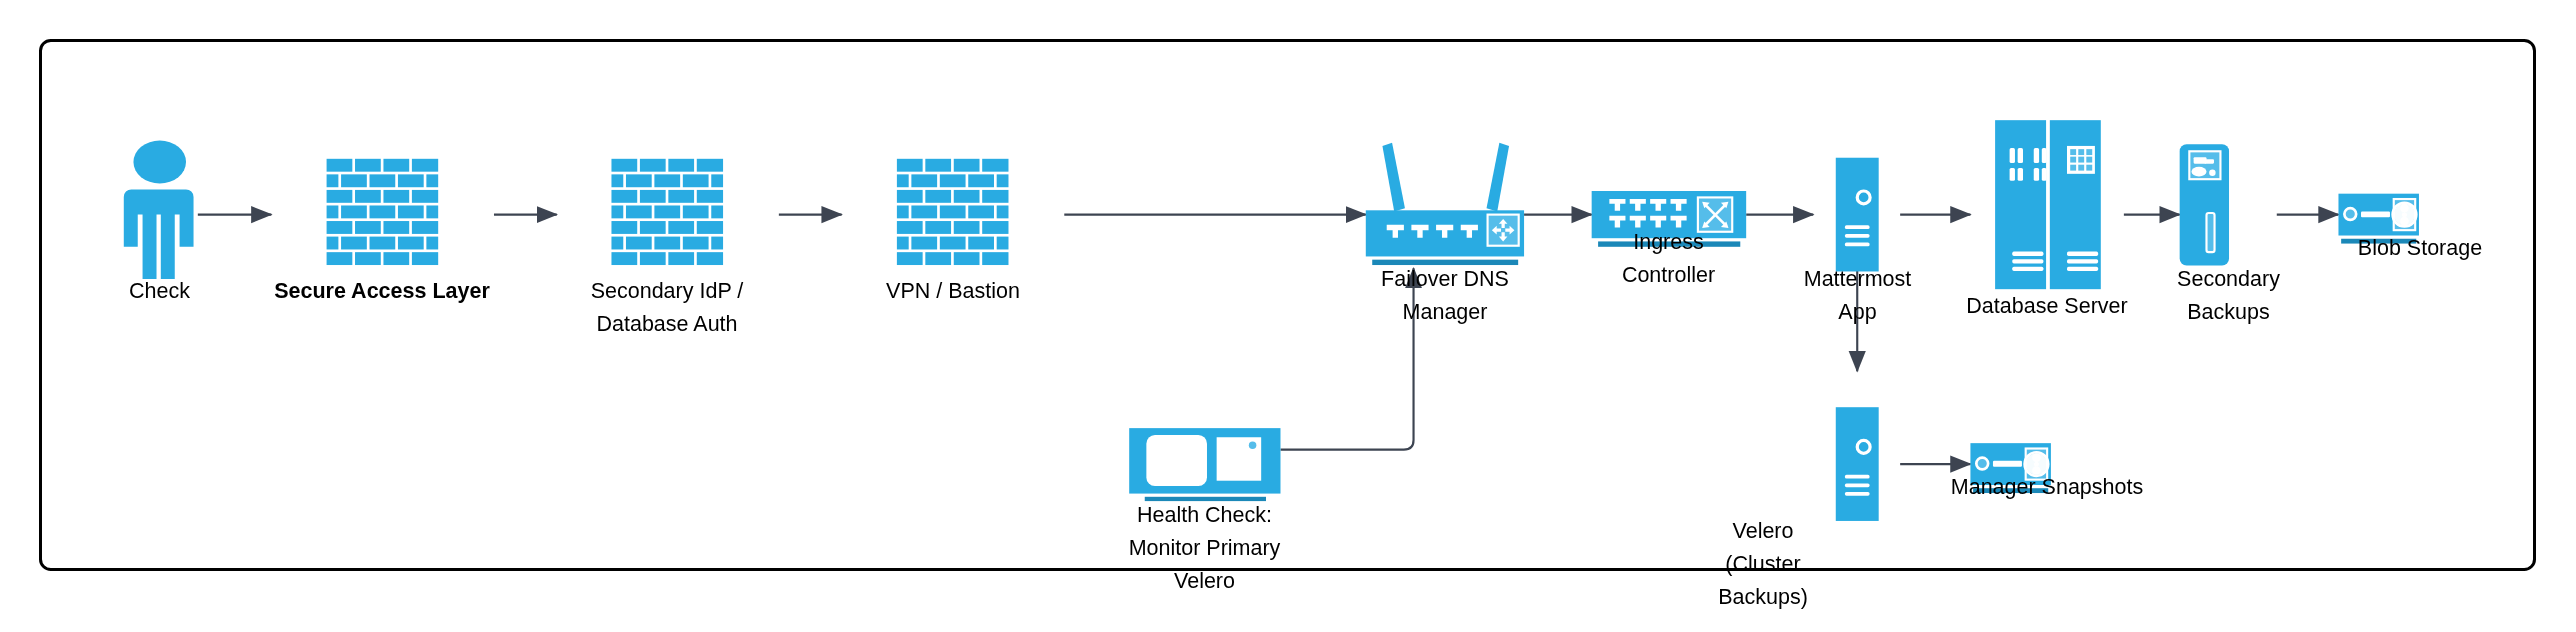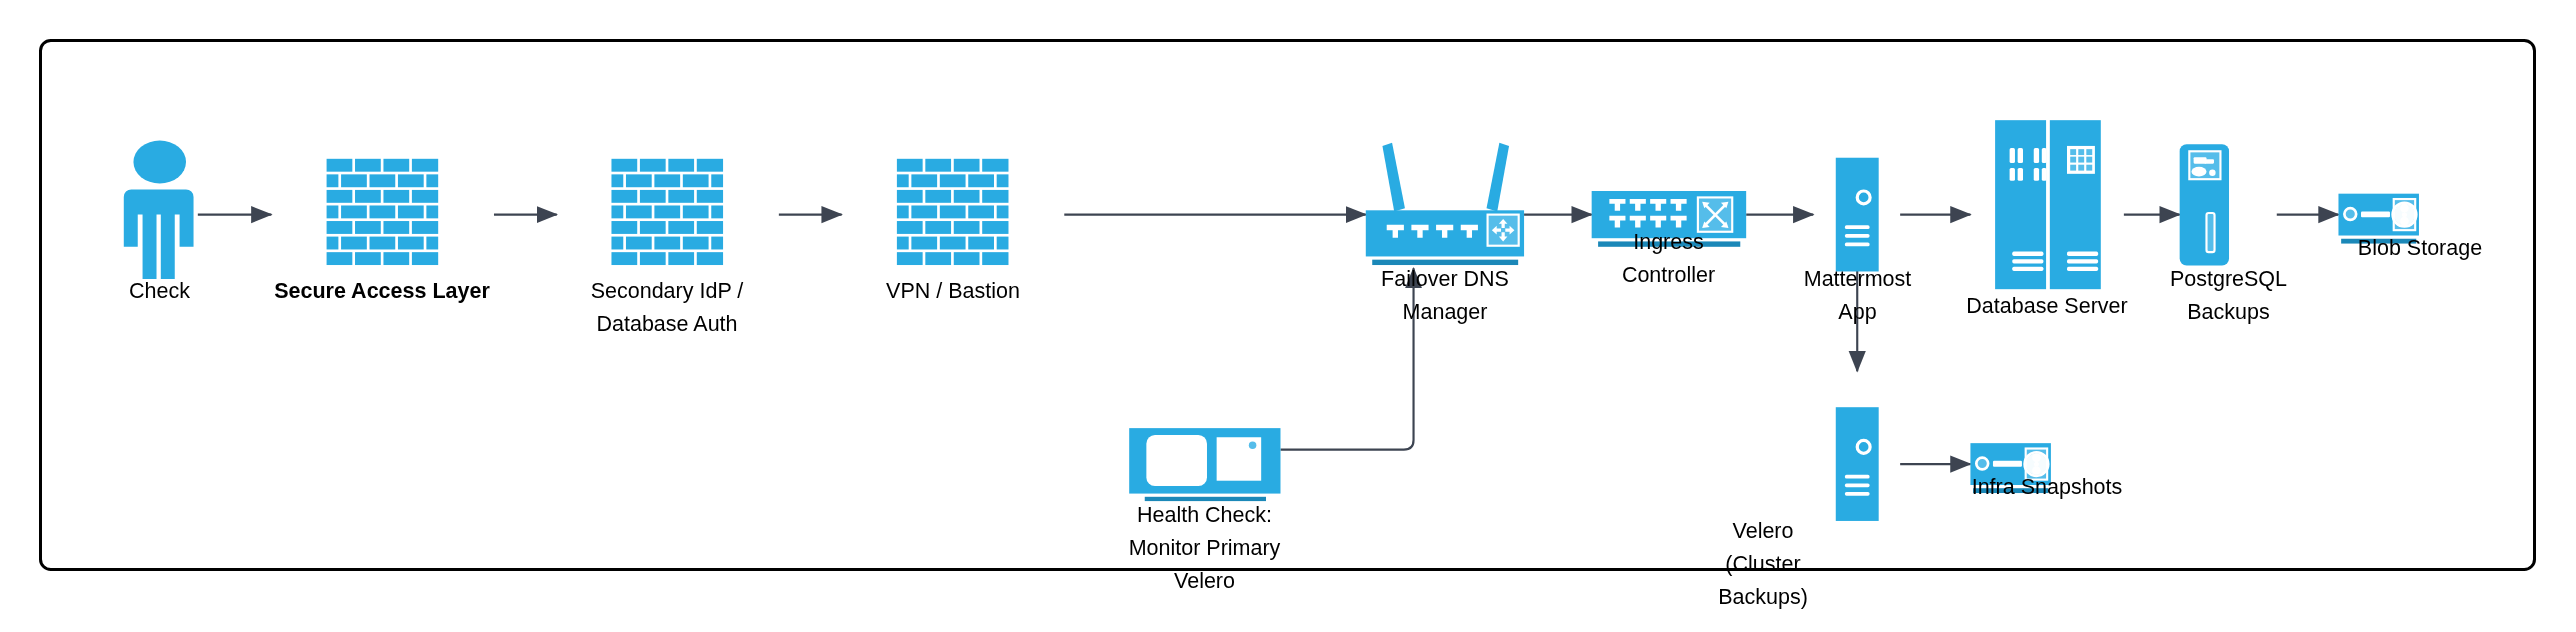--- a/index.html
+++ b/index.html
@@ -263,29 +263,29 @@
   <div class="nlabel" style="left:835px;top:275px;width:236px;">VPN / Bastion</div>
 
   <div class="nlabel" style="left:1572px;top:226px;width:193px;text-align:center;">Ingress
 Controller</div>
 
   <div class="nlabel" style="left:1761px;top:263px;width:193px;">Mattermost
 App</div>
 
   <div class="nlabel" style="left:1929px;top:290px;width:236px;">Database Server</div>
 
-  <div class="nlabel" style="left:2124px;top:263px;width:209px;">PostgreSQL
+  <div class="nlabel" style="left:2124px;top:263px;width:209px;">Secondary
 Backups</div>
 
   <div class="nlabel" style="left:2302px;top:232px;width:236px;">Blob Storage</div>
 
   <div class="nlabel" style="left:1092px;top:499px;width:225px;">Health Check:
 Monitor Primary
 Velero</div>
 
   <div class="nlabel" style="left:1672px;top:515px;width:182px;">Velero
 (Cluster
 Backups)</div>
 
-  <div class="nlabel" style="left:1929px;top:471px;width:236px;">Infra Snapshots</div>
+  <div class="nlabel" style="left:1929px;top:471px;width:236px;">Manager Snapshots</div>
 
 </div>
 
 
 </body></html>

